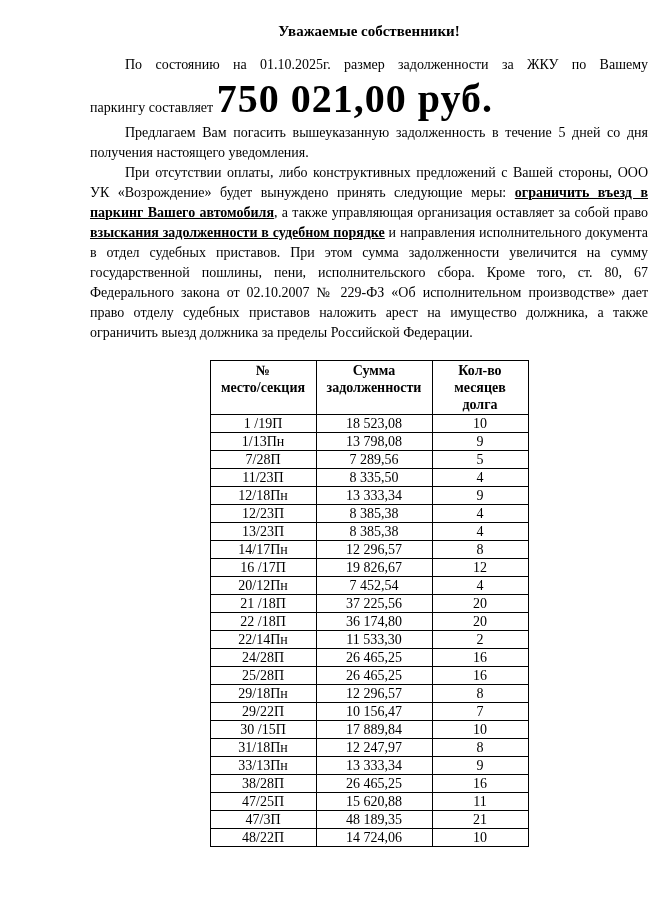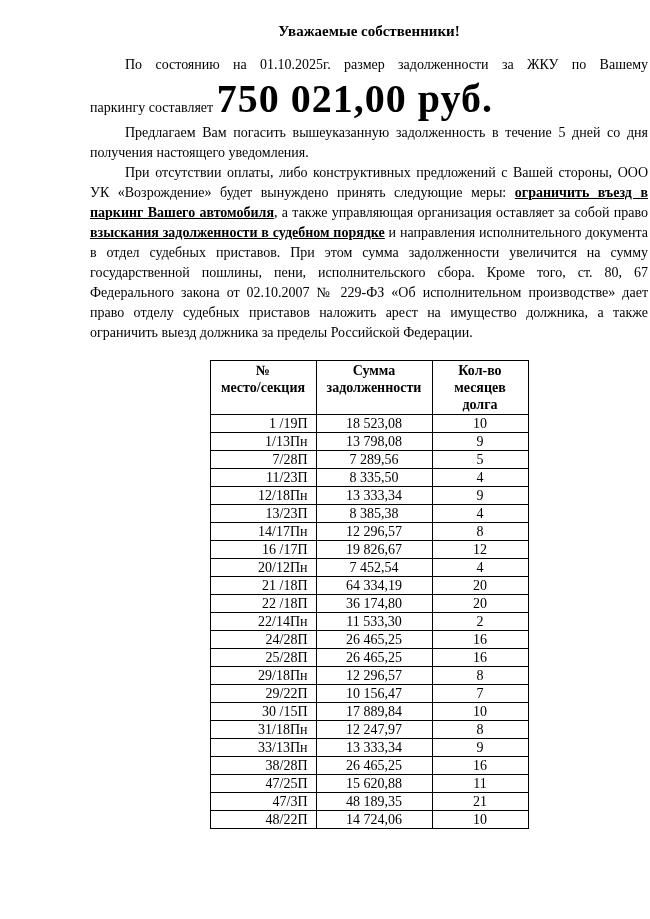--- a/index.html
+++ b/index.html
@@ -78,21 +78,21 @@
     white-space: pre-line;
   }
   .debt-table td {
     padding: 0 8px;
     line-height: 17px;
     height: 17px;
   }
   .debt-table col.c0 { width: 106px; }
   .debt-table col.c1 { width: 116px; }
   .debt-table col.c2 { width: 96px; }
-  .debt-table td:nth-child(1) { text-align: right; }
+  .debt-table td:nth-child(1) { text-align: center; }
   .debt-table td:nth-child(2) { text-align: center; }
   .debt-table td:nth-child(3) { text-align: center; }
 </style>
 </head>
 <body>
 
 <div class="page">
 
   <h1 class="doc-title">Уважаемые собственники!</h1>
 
@@ -141,20 +141,25 @@
           <td>11/23П</td>
           <td>8 335,50</td>
           <td>4</td>
         </tr>
         <tr>
           <td>12/18Пн</td>
           <td>13 333,34</td>
           <td>9</td>
         </tr>
         <tr>
+          <td>12/23П</td>
+          <td>8 385,38</td>
+          <td>4</td>
+        </tr>
+        <tr>
           <td>13/23П</td>
           <td>8 385,38</td>
           <td>4</td>
         </tr>
         <tr>
           <td>14/17Пн</td>
           <td>12 296,57</td>
           <td>8</td>
         </tr>
         <tr>
@@ -162,21 +167,21 @@
           <td>19 826,67</td>
           <td>12</td>
         </tr>
         <tr>
           <td>20/12Пн</td>
           <td>7 452,54</td>
           <td>4</td>
         </tr>
         <tr>
           <td>21 /18П</td>
-          <td>64 334,19</td>
+          <td>37 225,56</td>
           <td>20</td>
         </tr>
         <tr>
           <td>22 /18П</td>
           <td>36 174,80</td>
           <td>20</td>
         </tr>
         <tr>
           <td>22/14Пн</td>
           <td>11 533,30</td>

